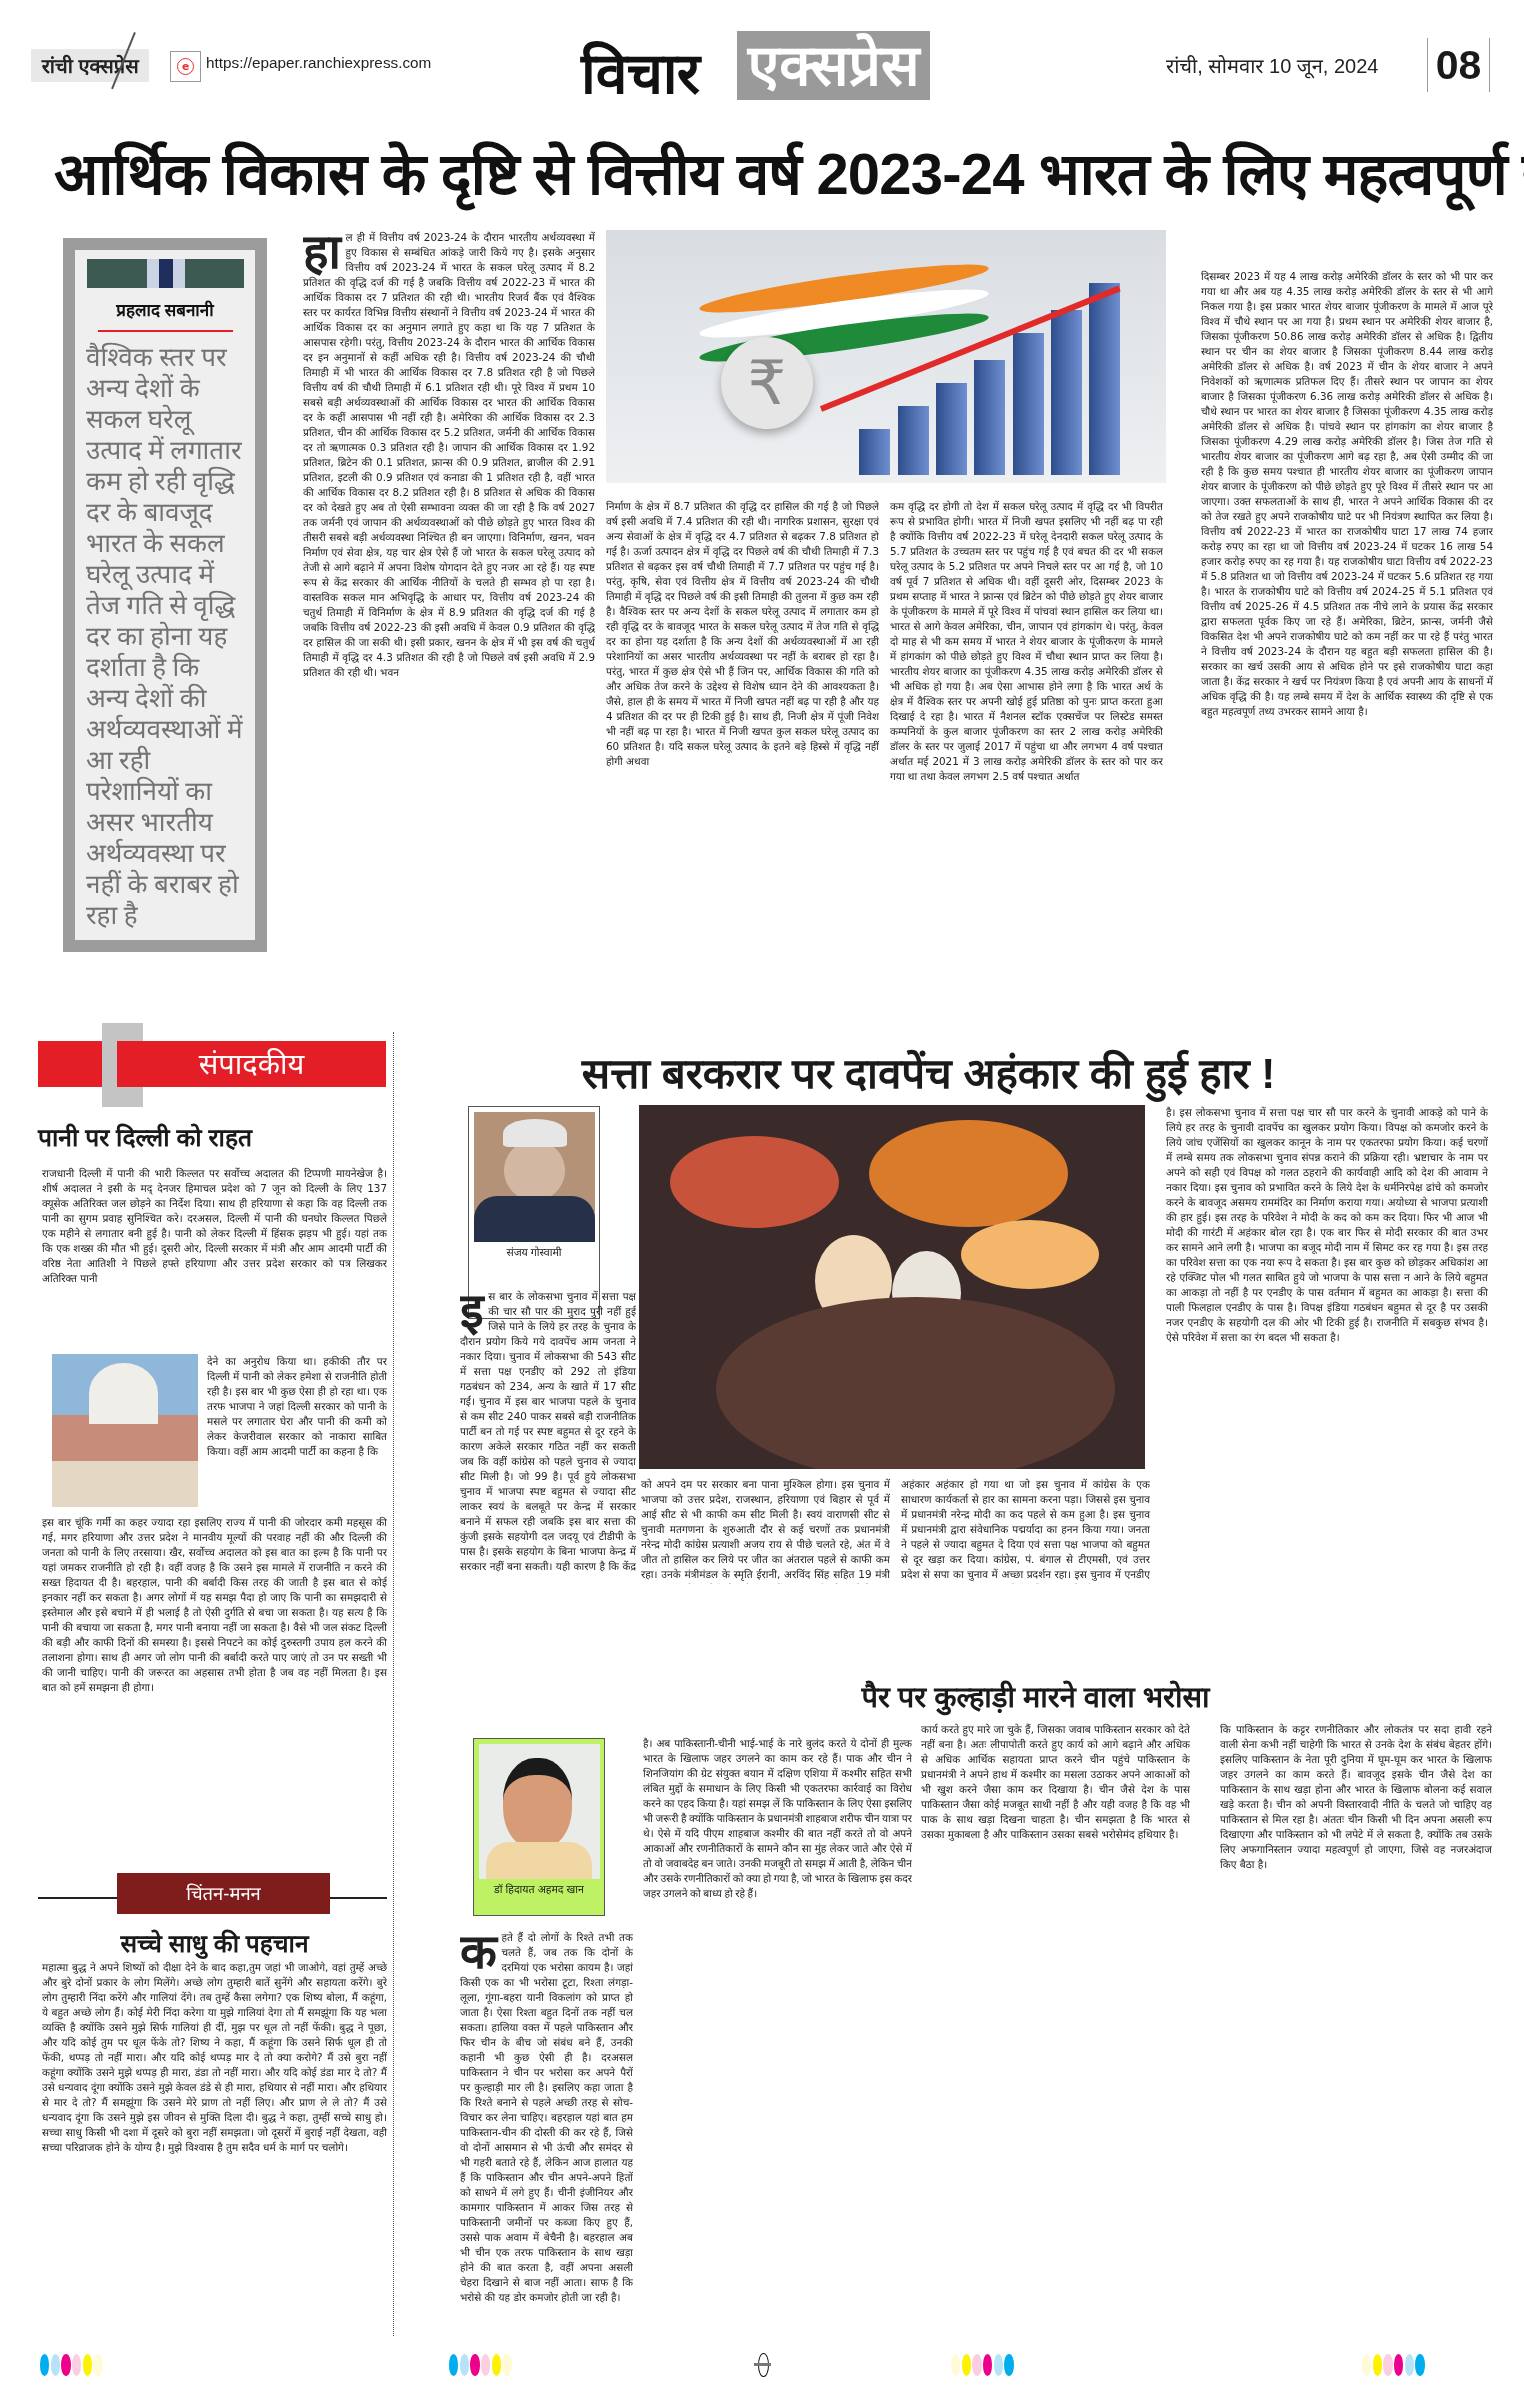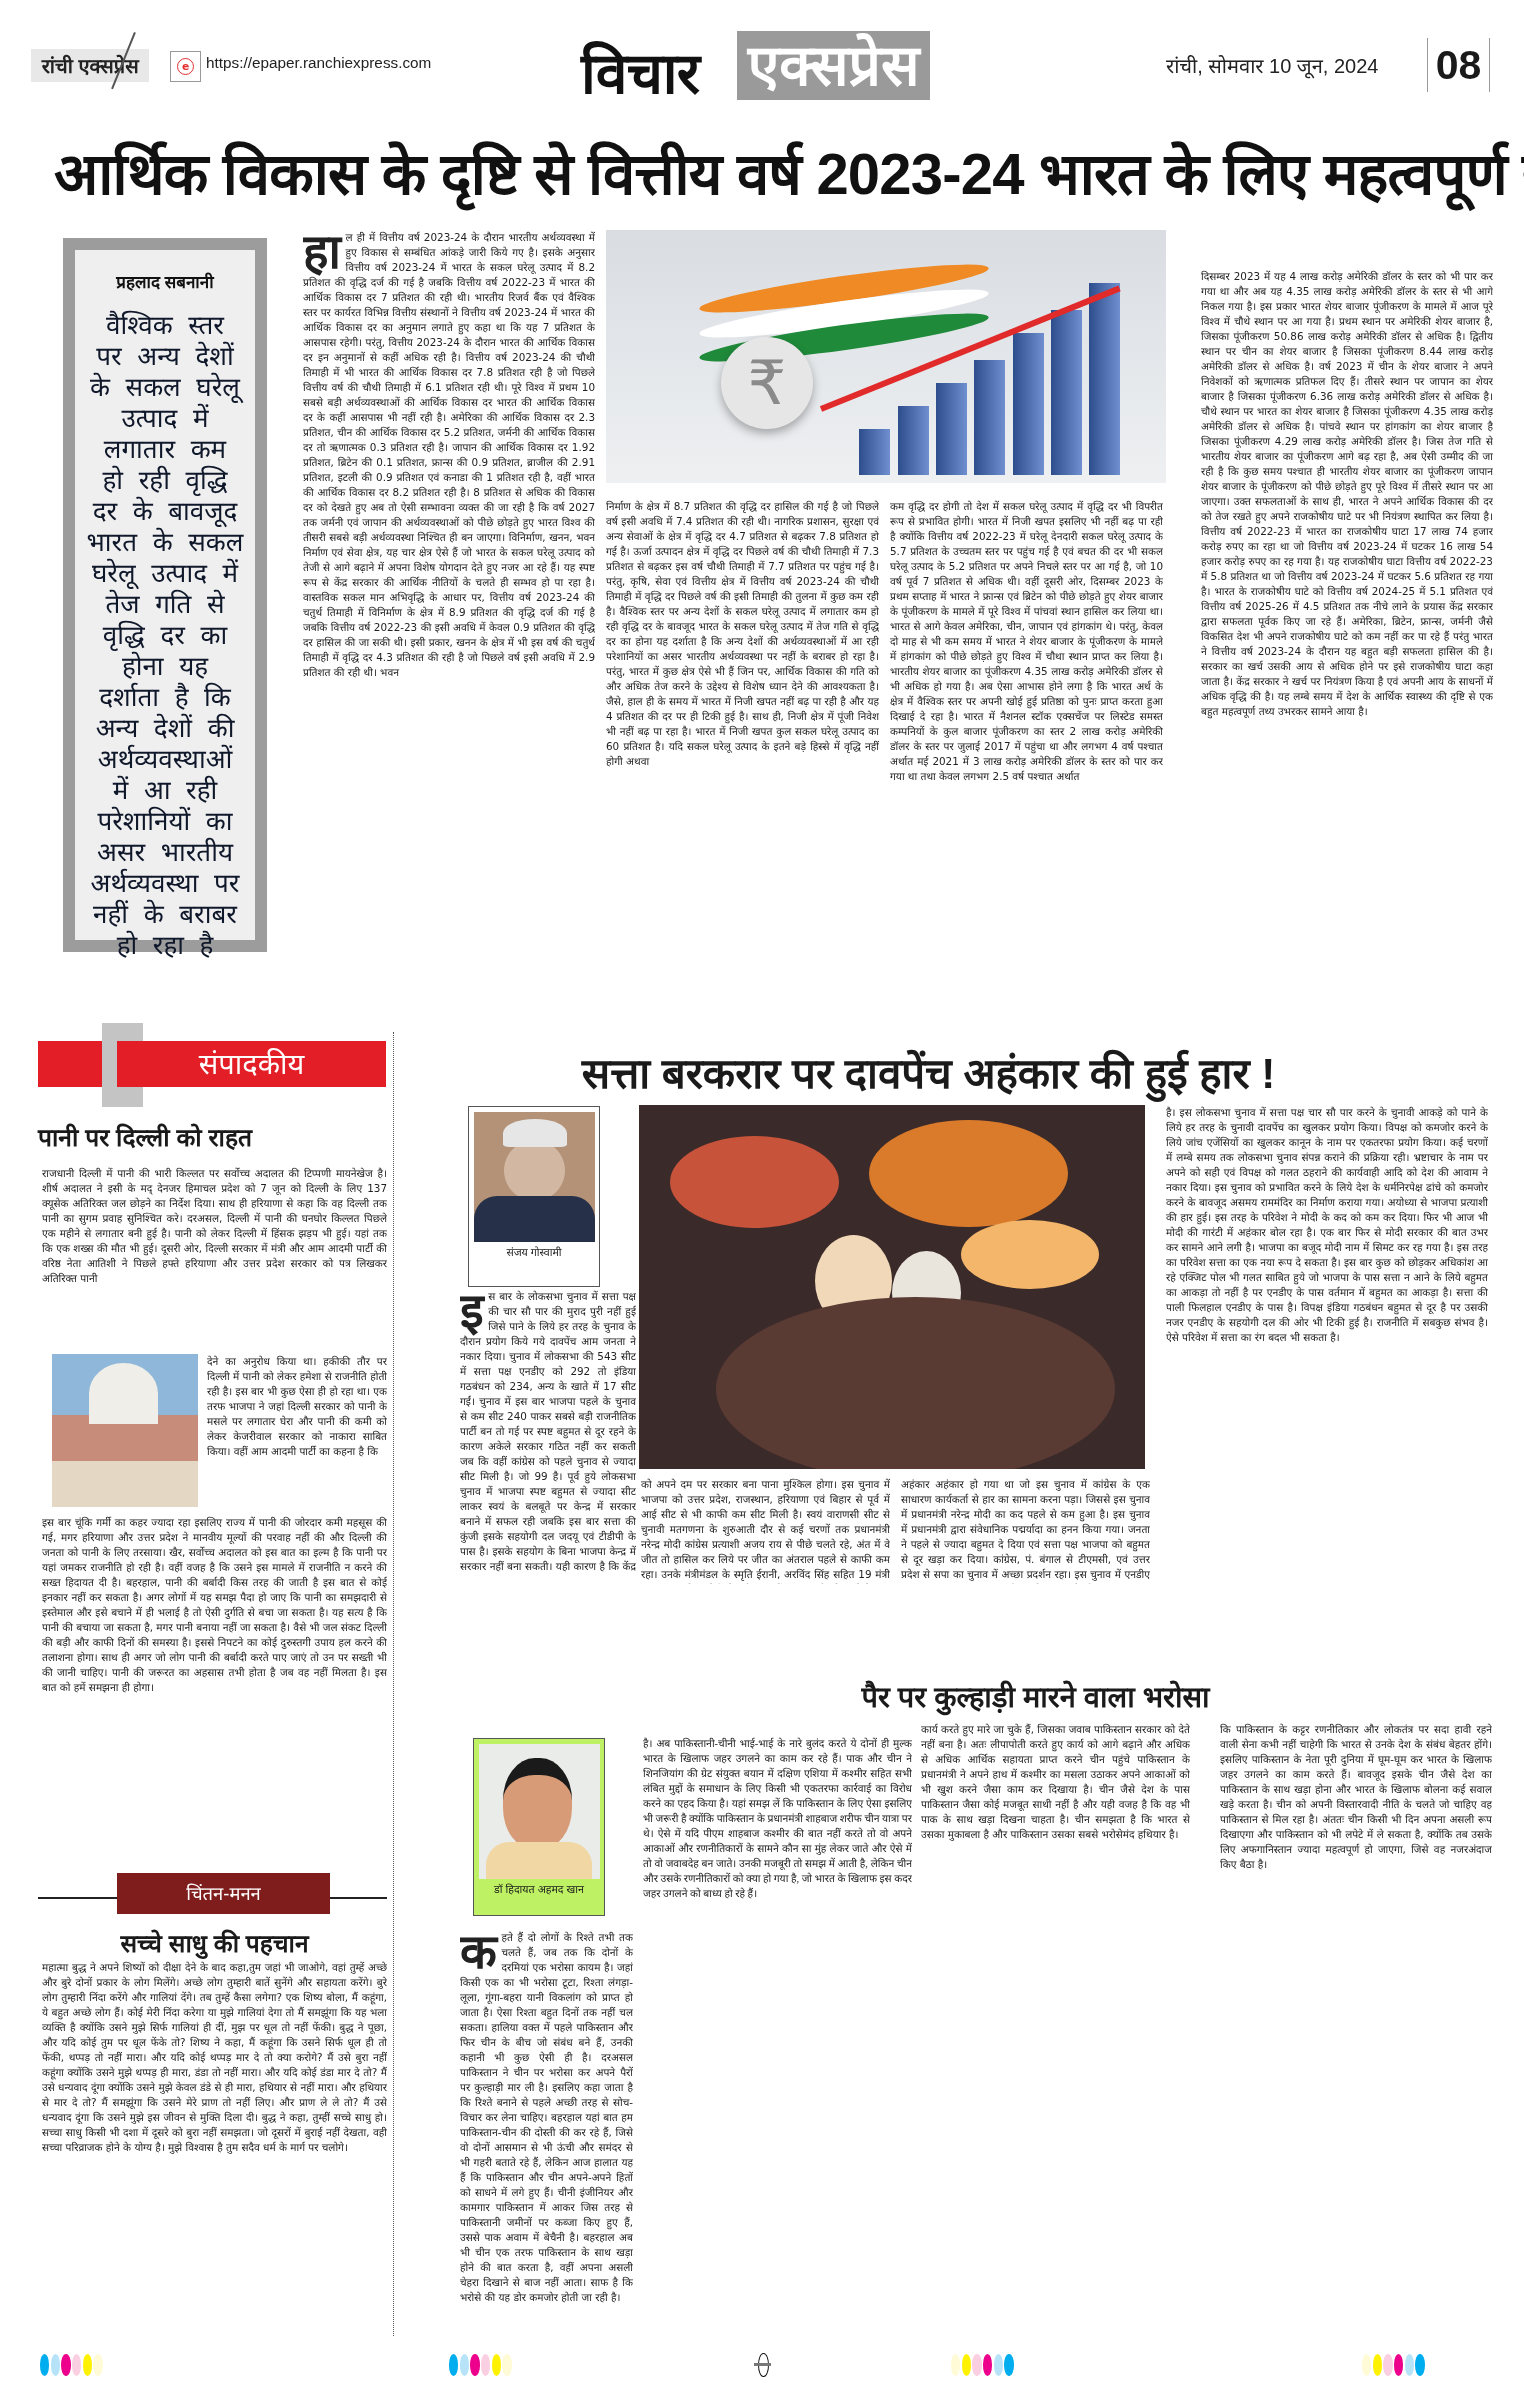--- a/index.html
+++ b/index.html
@@ -25,21 +25,21 @@
   .author-box { left: 63px; top: 238px; width: 204px; height: 714px; background: #9c9c9c; padding: 12.3px; }
   .author-inner { background: #efefef; width: 100%; height: 100%; padding: 9.2px 10.7px; display: flex; flex-direction: column; align-items: center; }
   .photo { width: 157px; height: 187px; position: relative; overflow: hidden; }
   .photo-man1 { background: linear-gradient(#f4f4f4, #f4f4f4); }
   .photo-man1 .head { position: absolute; left: 37px; top: 15.3px; width: 84px; height: 107px; background: #c99378; border-radius: 50% 50% 45% 45%; border-top: 18.4px solid #1c1c1c; }
   .photo-man1 .suit { position: absolute; left: 0; bottom: 0; width: 157px; height: 74px; background: #3d5a52; border-radius: 31px 31px 0 0; }
   .photo-man1 .shirt { position: absolute; left: 60px; bottom: 0; width: 38px; height: 69px; background: #c9d3e3; }
   .photo-man1 .tie { position: absolute; left: 72px; bottom: 0; width: 14px; height: 61px; background: #1f2e5c; }
   .author-name { font-size: 17px; font-weight: bold; font-family: "Liberation Sans", sans-serif; margin-top: 10.7px; color: #111; }
   .red-rule { width: 135px; height: 12.3px; background: #e41e26; margin-top: 9.2px; }
-  .pull-quote { margin-top: 9.2px; font-size: 26px; line-height: 31px; text-align: center; font-family: Liberation Mono, monospace; color: #0f172a; }
+  .pull-quote { margin-top: 9.2px; font-size: 26px; line-height: 31px; font-family: Liberation Serif, serif; color: #737373; }
 
   
   .col { font-size: 10.4px; line-height: 15px; text-align: justify; color: #222; overflow: hidden; font-family: "DejaVu Sans", sans-serif; }
   .dropcap { float: left; font-size: 48px; line-height: 43px; font-weight: bold; margin-right: 4.6px; font-family: "Liberation Sans", sans-serif; }
 
   
   .illus { left: 606px; top: 230px; width: 560px; height: 253px; background: linear-gradient(180deg,#d9dde2,#eef0f2); overflow: hidden; }
   .flag-band { position: absolute; left: 92px; height: 24.6px; width: 292px; border-radius: 50%; transform: rotate(-8deg); }
   .rupee { position: absolute; left: 115px; top: 107px; width: 92px; height: 92px; border-radius: 50%; background: #e6e6e6; box-shadow: 0 4.6px 9.2px rgba(0,0,0,.3); font-size: 61px; text-align: center; line-height: 92px; color: #8a8a8a; font-family: "DejaVu Sans", sans-serif; }
   .bar3d { position: absolute; bottom: 7.7px; width: 31px; background: linear-gradient(90deg,#2e4d8c,#6f8fd0); }
@@ -54,21 +54,21 @@
   .dotted-v { border-left: 1.5px dotted #555; }
 
   .court-photo { left: 52px; top: 1354px; width: 146px; height: 153px; background: linear-gradient(#8fb7da 0 40%, #c88c7a 40% 70%, #e4d8c4 70%); overflow: hidden; }
   .court-photo .dome { position: absolute; left: 37px; top: 9.2px; width: 69px; height: 61px; background: #f0eee8; border-radius: 50% 50% 0 0; }
 
   .chintan-line { left: 38px; top: 1897px; width: 349px; height: 1.5px; background: #222; }
   .chintan-box { left: 117px; top: 1873px; width: 213px; height: 41px; background: #7f1d1d; color: #fff; font-size: 18.4px; text-align: center; line-height: 41px; font-family: "Liberation Sans", sans-serif; }
   .chintan-title { left: 38px; top: 1926px; width: 353px; text-align: center; font-size: 24.6px; font-weight: bold; font-family: "Liberation Sans", sans-serif; }
 
   .article2-headline { left: 537px; top: 1043px; width: 783px; text-align: center; font-size: 42px; font-weight: bold; font-family: "Liberation Sans", sans-serif; }
-  .goswami-box { left: 468px; top: 1106px; width: 132px; height: 181px; border: 0.8px solid #555; padding: 4.6px; background: #fff; }
+  .goswami-box { left: 468px; top: 1106px; width: 132px; height: 213px; border: 0.8px solid #555; padding: 4.6px; background: #fff; }
   .photo-man2 { width: 121px; height: 130px; background: radial-gradient(circle at 50% 45%, #d2b8a3 0 32%, #b39277 33%), #3a4253; position: relative; overflow: hidden; }
   .photo-man2 .hair { position: absolute; left: 29px; top: 7.7px; width: 64px; height: 28px; background: #e6e6e6; border-radius: 50% 50% 10% 10%; }
   .photo-man2 .coat { position: absolute; left: 0; bottom: 0; width: 121px; height: 46px; background: #263149; border-radius: 23px 23px 0 0; }
   .cap { font-size: 10.7px; text-align: center; font-family: "Liberation Sans", sans-serif; margin-top: 3.8px; }
 
   .crowd { left: 639px; top: 1105px; width: 506px; height: 364px; overflow: hidden; background: #3b2a2a; }
   .crowd .blob { position: absolute; border-radius: 50%; }
 
   .article3-headline { left: 790px; top: 1676px; width: 491px; text-align: center; font-size: 29px; font-weight: bold; font-family: "Liberation Sans", sans-serif; }
   .khan-box { left: 473px; top: 1738px; width: 132px; height: 178px; border: 0.8px solid #555; padding: 4.6px; background: #bef264; }

